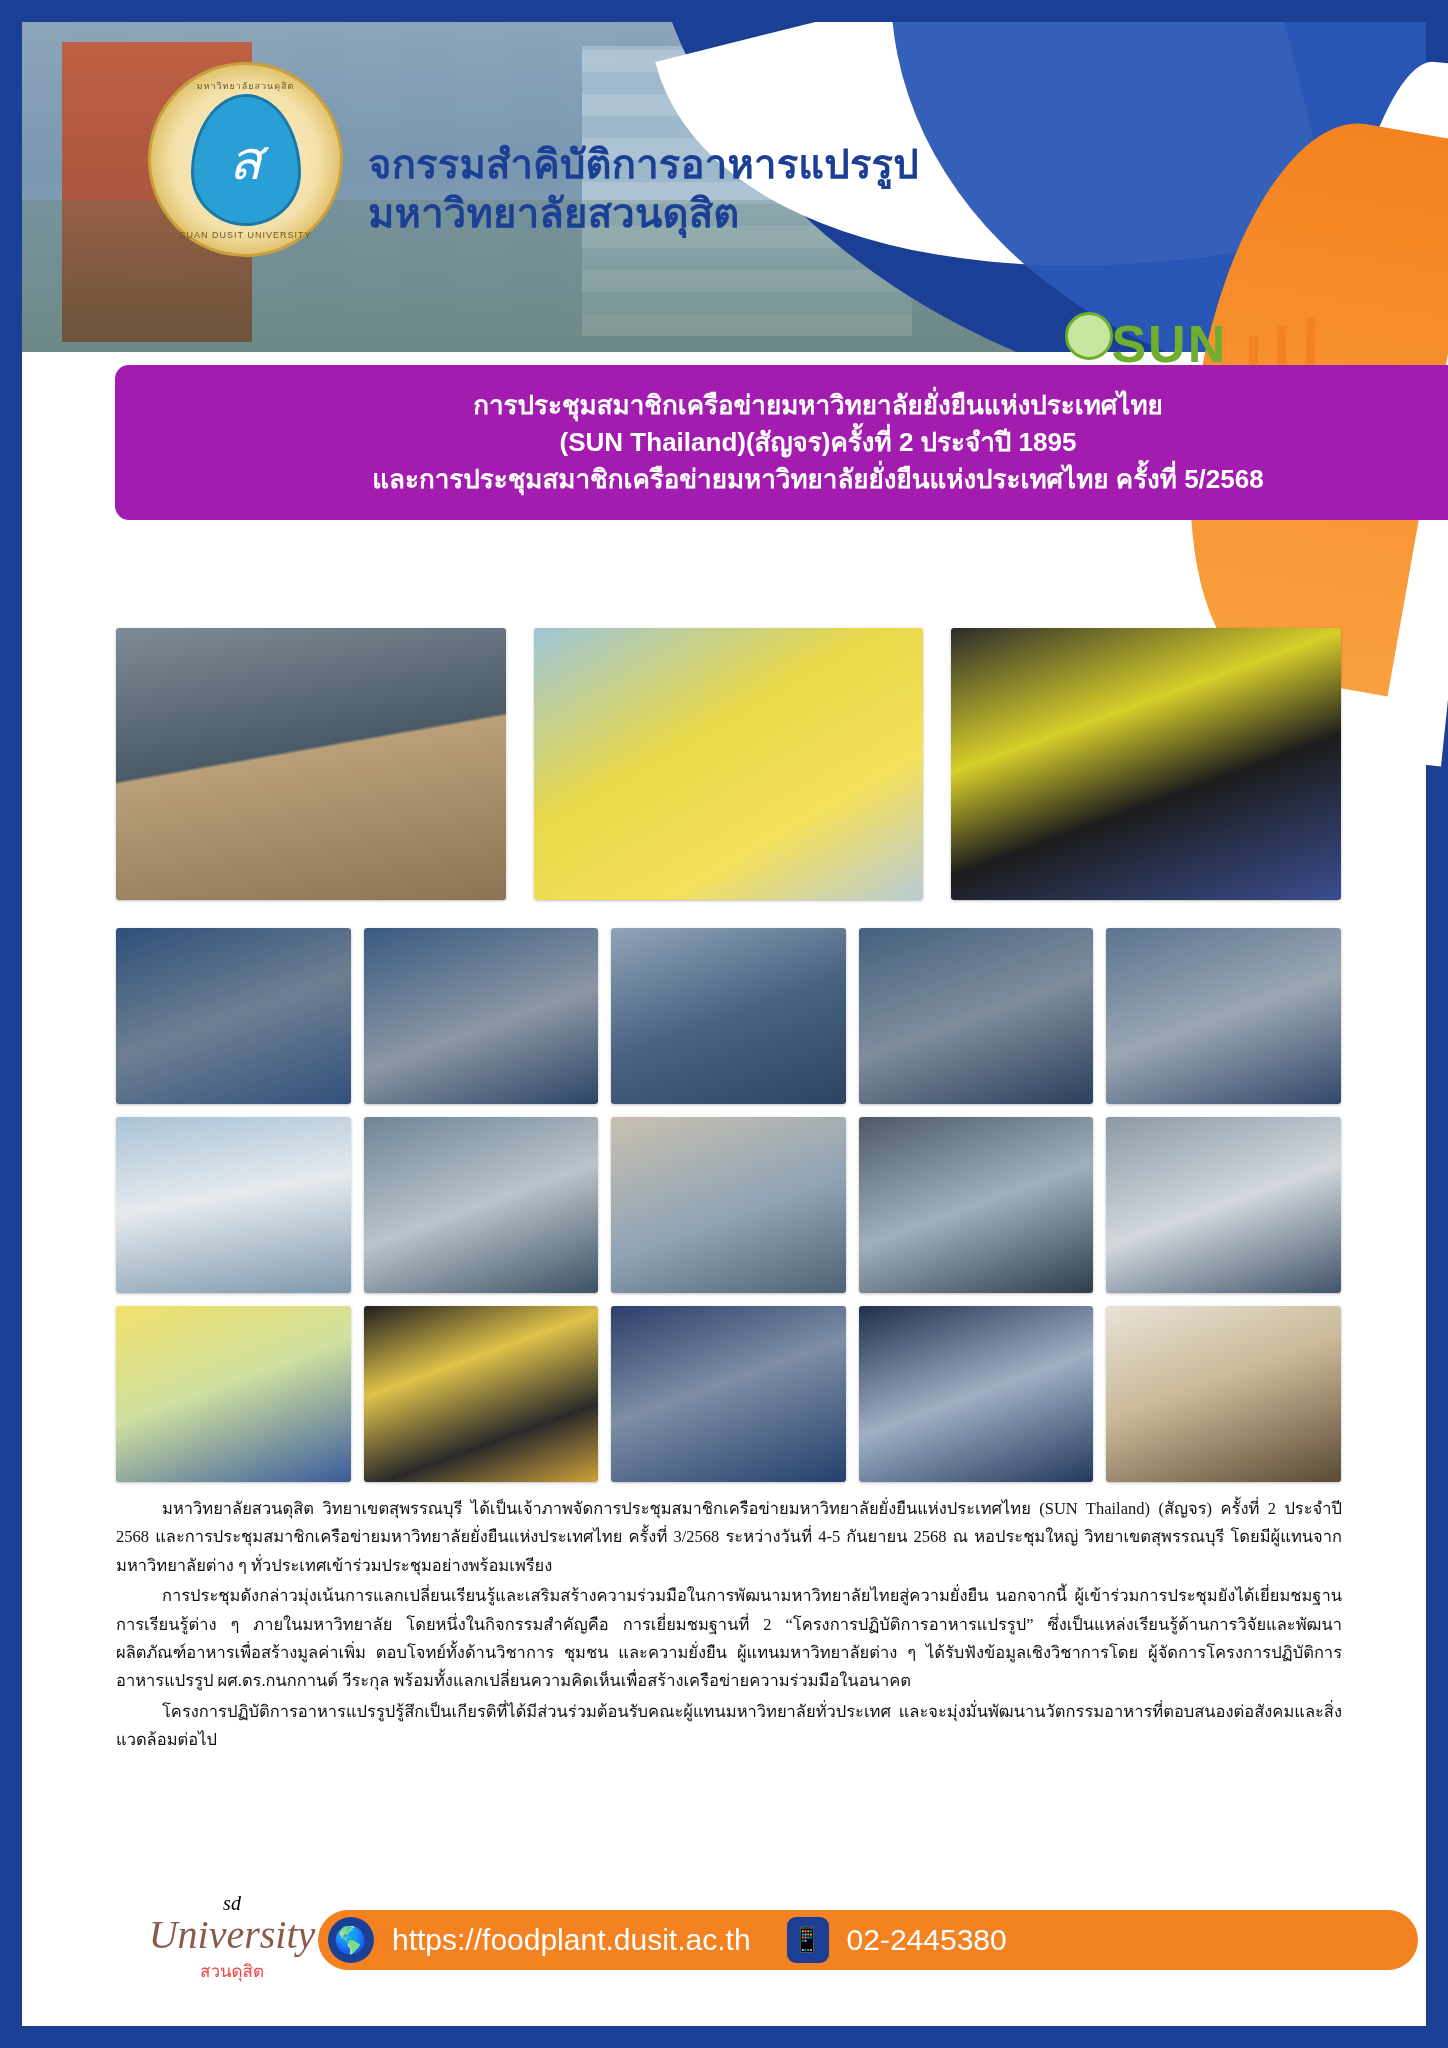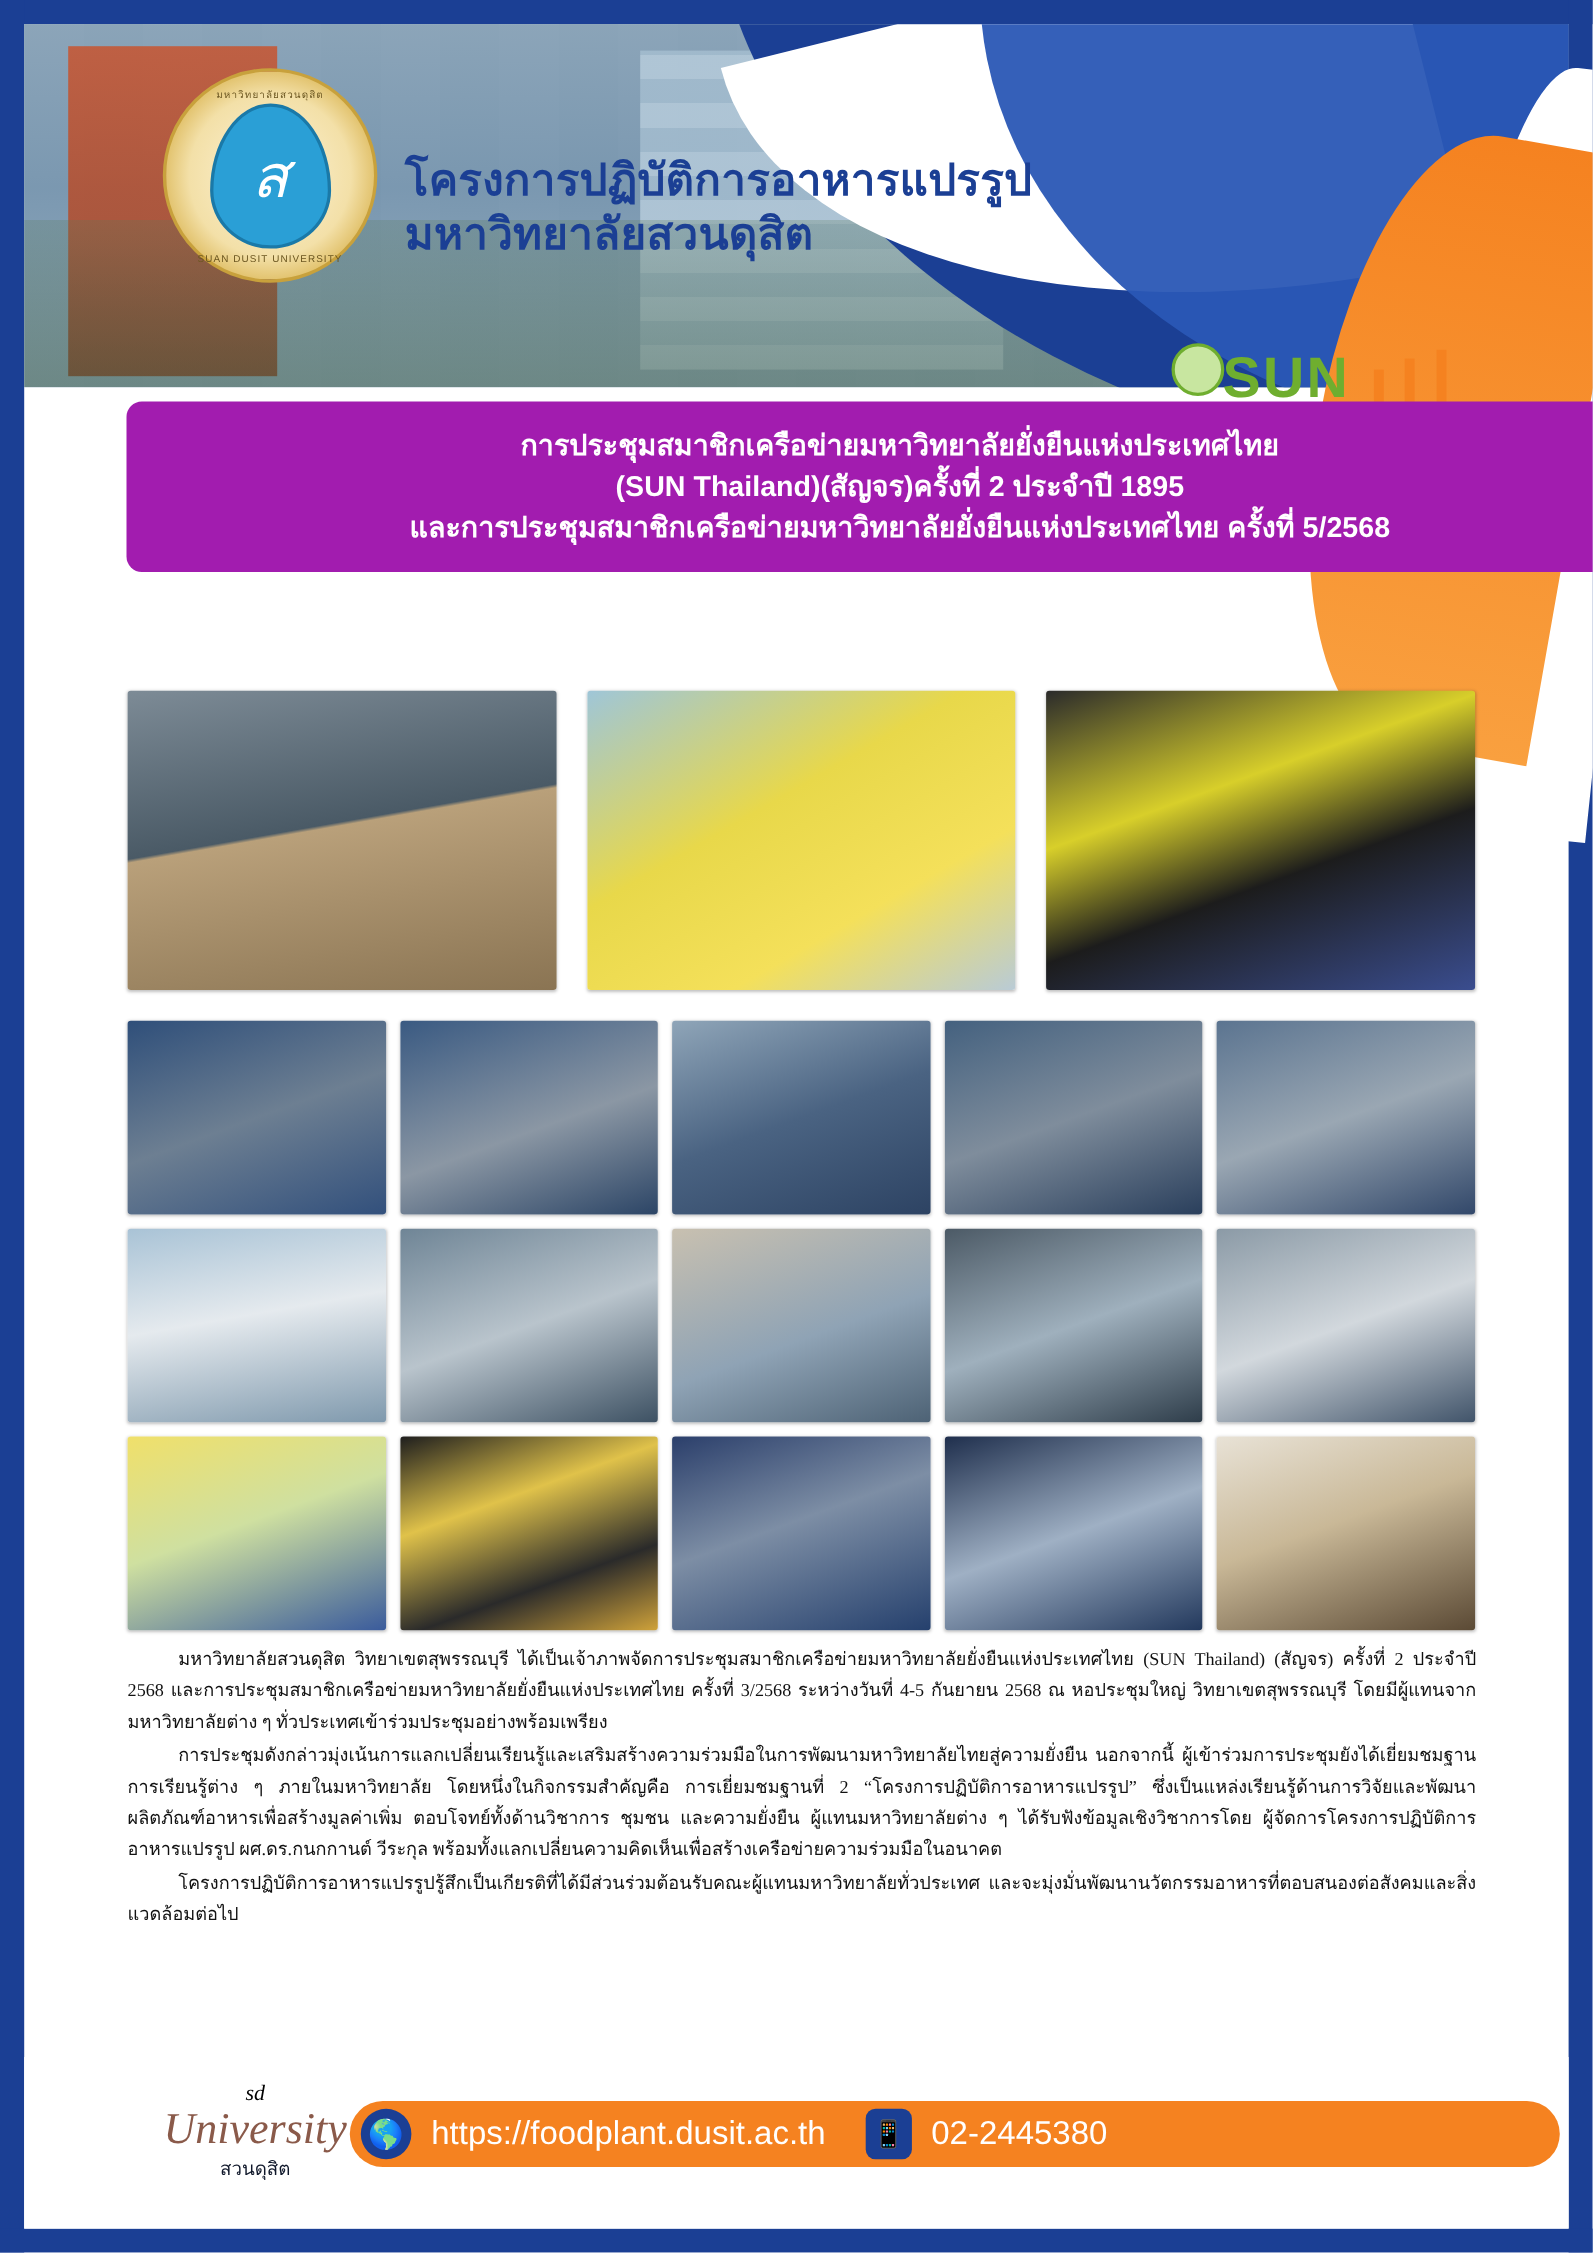--- a/index.html
+++ b/index.html
@@ -224,21 +224,21 @@
     color: #8a6a5d;
   }
   .brand-sd {
     font-family: "Liberation Serif", serif; font-size: 20px; font-style: italic;
     color: #000000;
   }
   .brand-name {
     font-family: "Liberation Serif", serif; font-size: 40px; font-style: italic;
     color: #8a5a4a; line-height: 1;
   }
-  .brand-thai { font-size: 17px; color: #0f172a; margin-top: 2px; }
+  .brand-thai { font-size: 17px; color: #ef4444; margin-top: 2px; }
   .contact-bar {
     position: absolute; left: 296px; top: 40px;
     width: 1100px; height: 60px;
     background: #f58220;
     border-radius: 30px;
     display: flex; align-items: center;
   }
   .cb-icon {
     width: 46px; height: 46px; border-radius: 50%;
     background: #1b3f94; color: #fff;
@@ -275,21 +275,21 @@
   <div class="swoosh-orange2"></div>
   <div class="swoosh-orange"></div>
 
   <div class="logo">
     <div class="logo-text-top">มหาวิทยาลัยสวนดุสิต</div>
     <div class="logo-inner">ส</div>
     <div class="logo-text-bottom">SUAN DUSIT UNIVERSITY</div>
   </div>
 
   <div class="title-block">
-    <div class="title-line">โครงการปฏิบัติการอาหารแปรรูป</div>
+    <div class="title-line">จกรรมสำคิบัติการอาหารแปรรูป</div>
     <div class="title-line">มหาวิทยาลัยสวนดุสิต</div>
   </div>
 
   <div class="sun-logo">
     <div class="sun-word">
       <span class="sun-globe"></span>
       <span>SUN</span>
       <span class="sun-bars">
         <span class="sun-bar" style="height:34px"></span>
         <span class="sun-bar" style="height:44px"></span>

